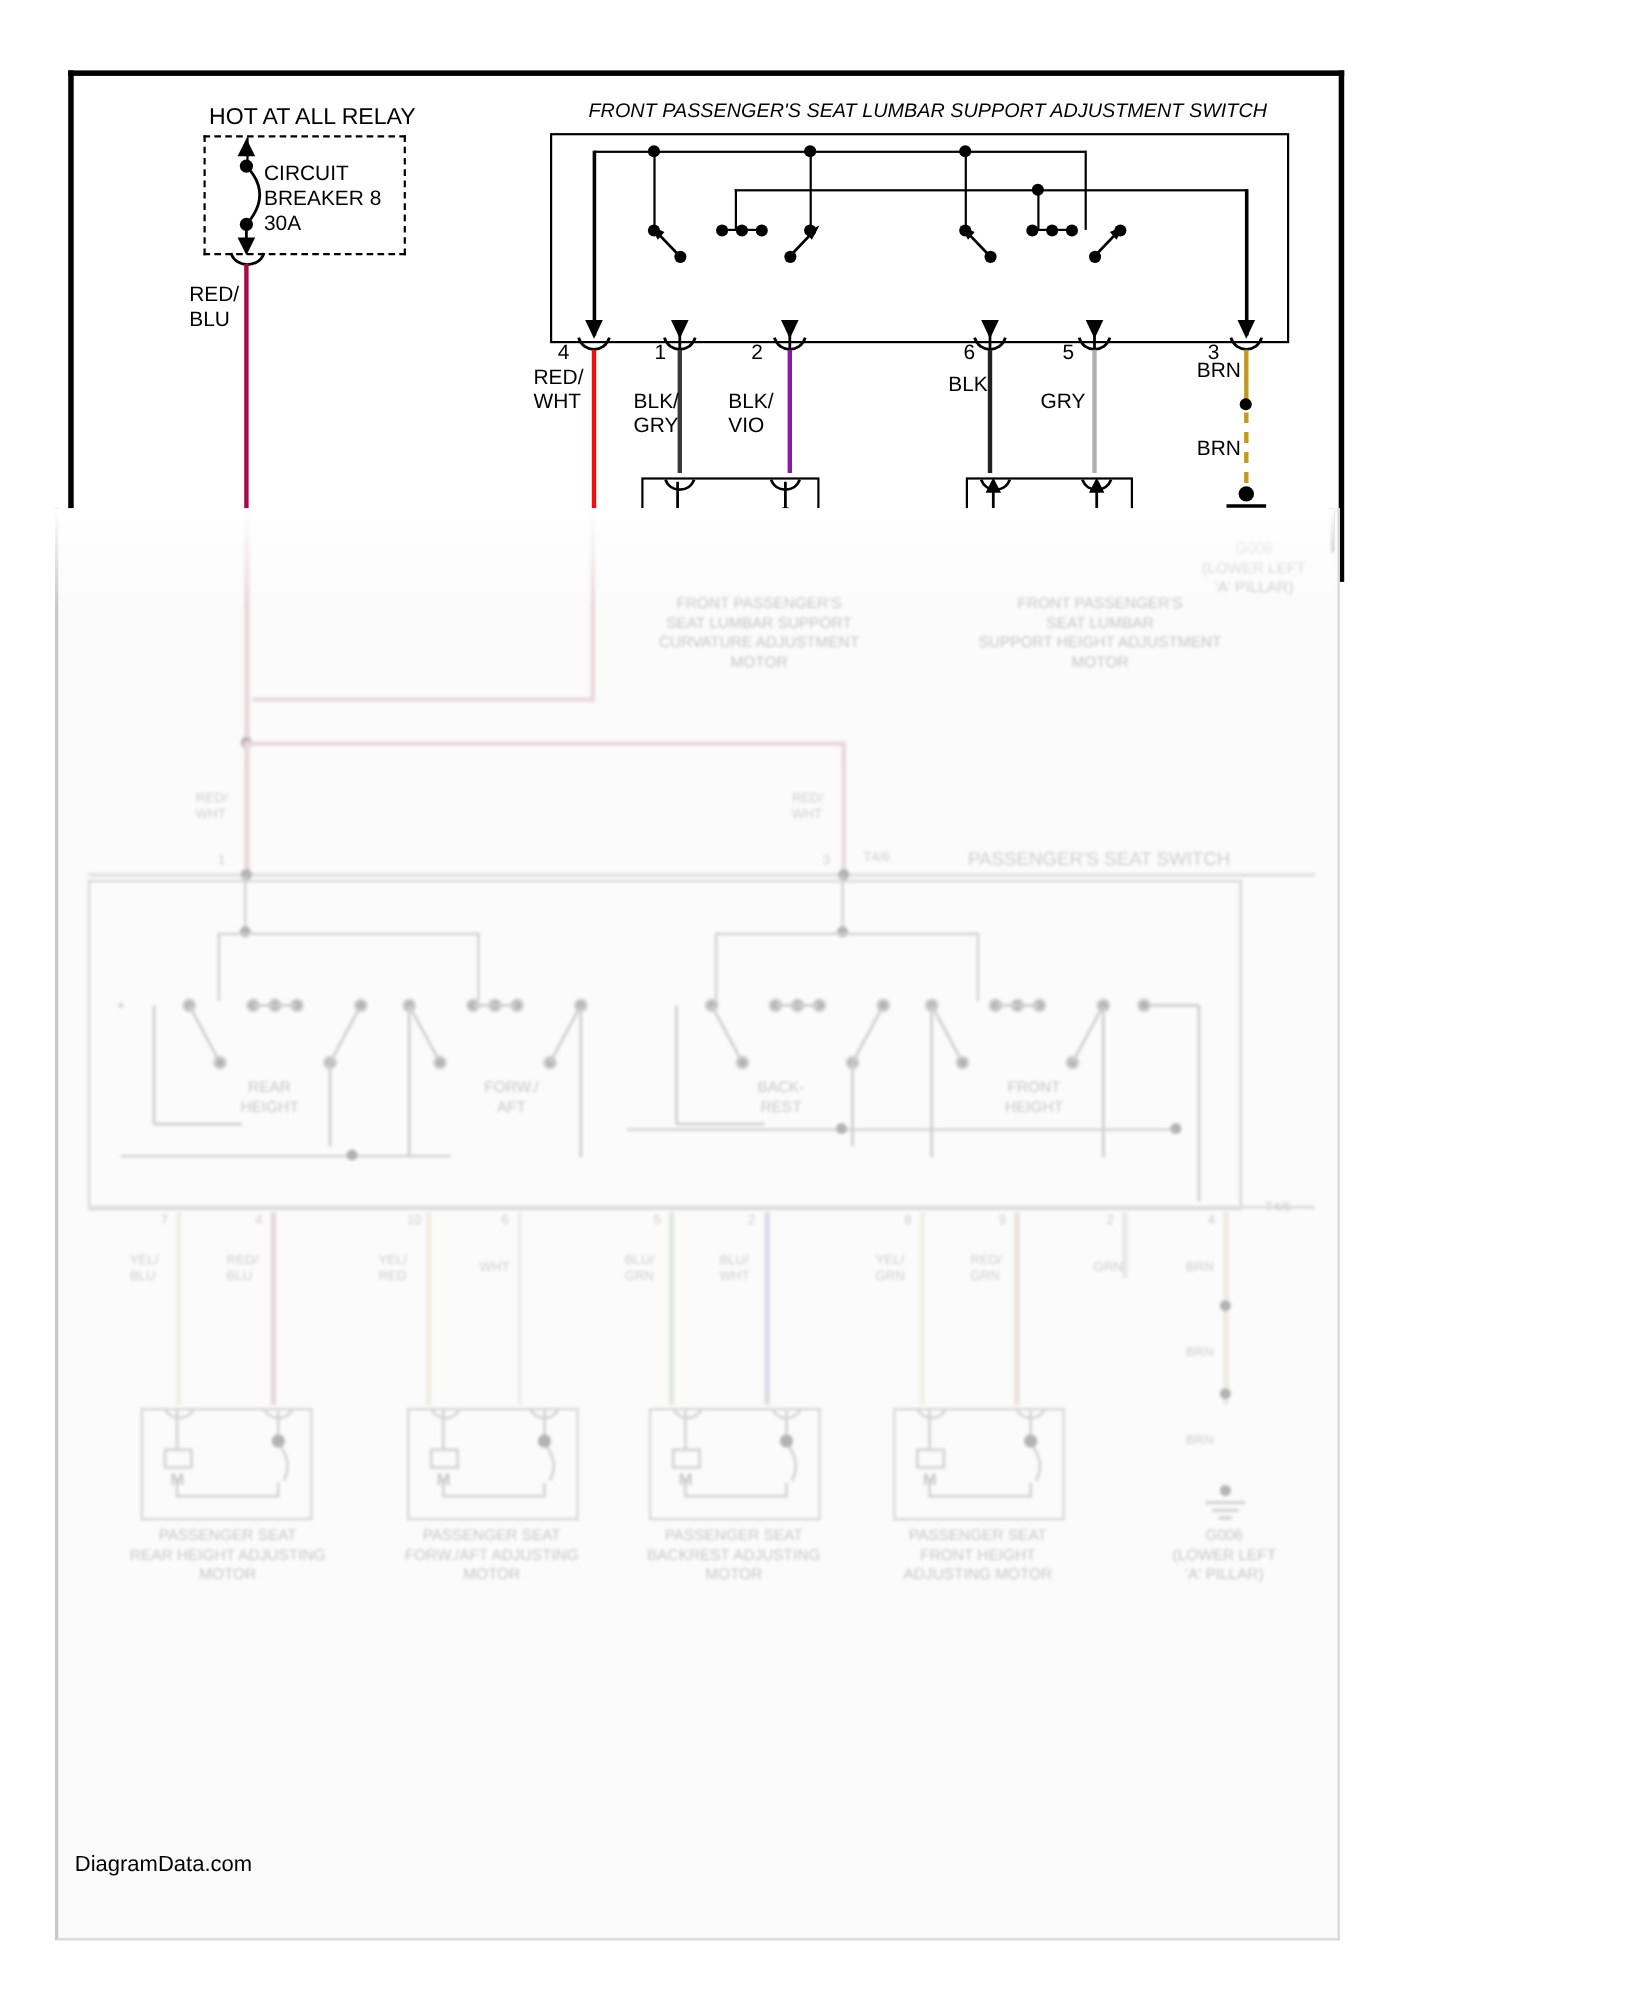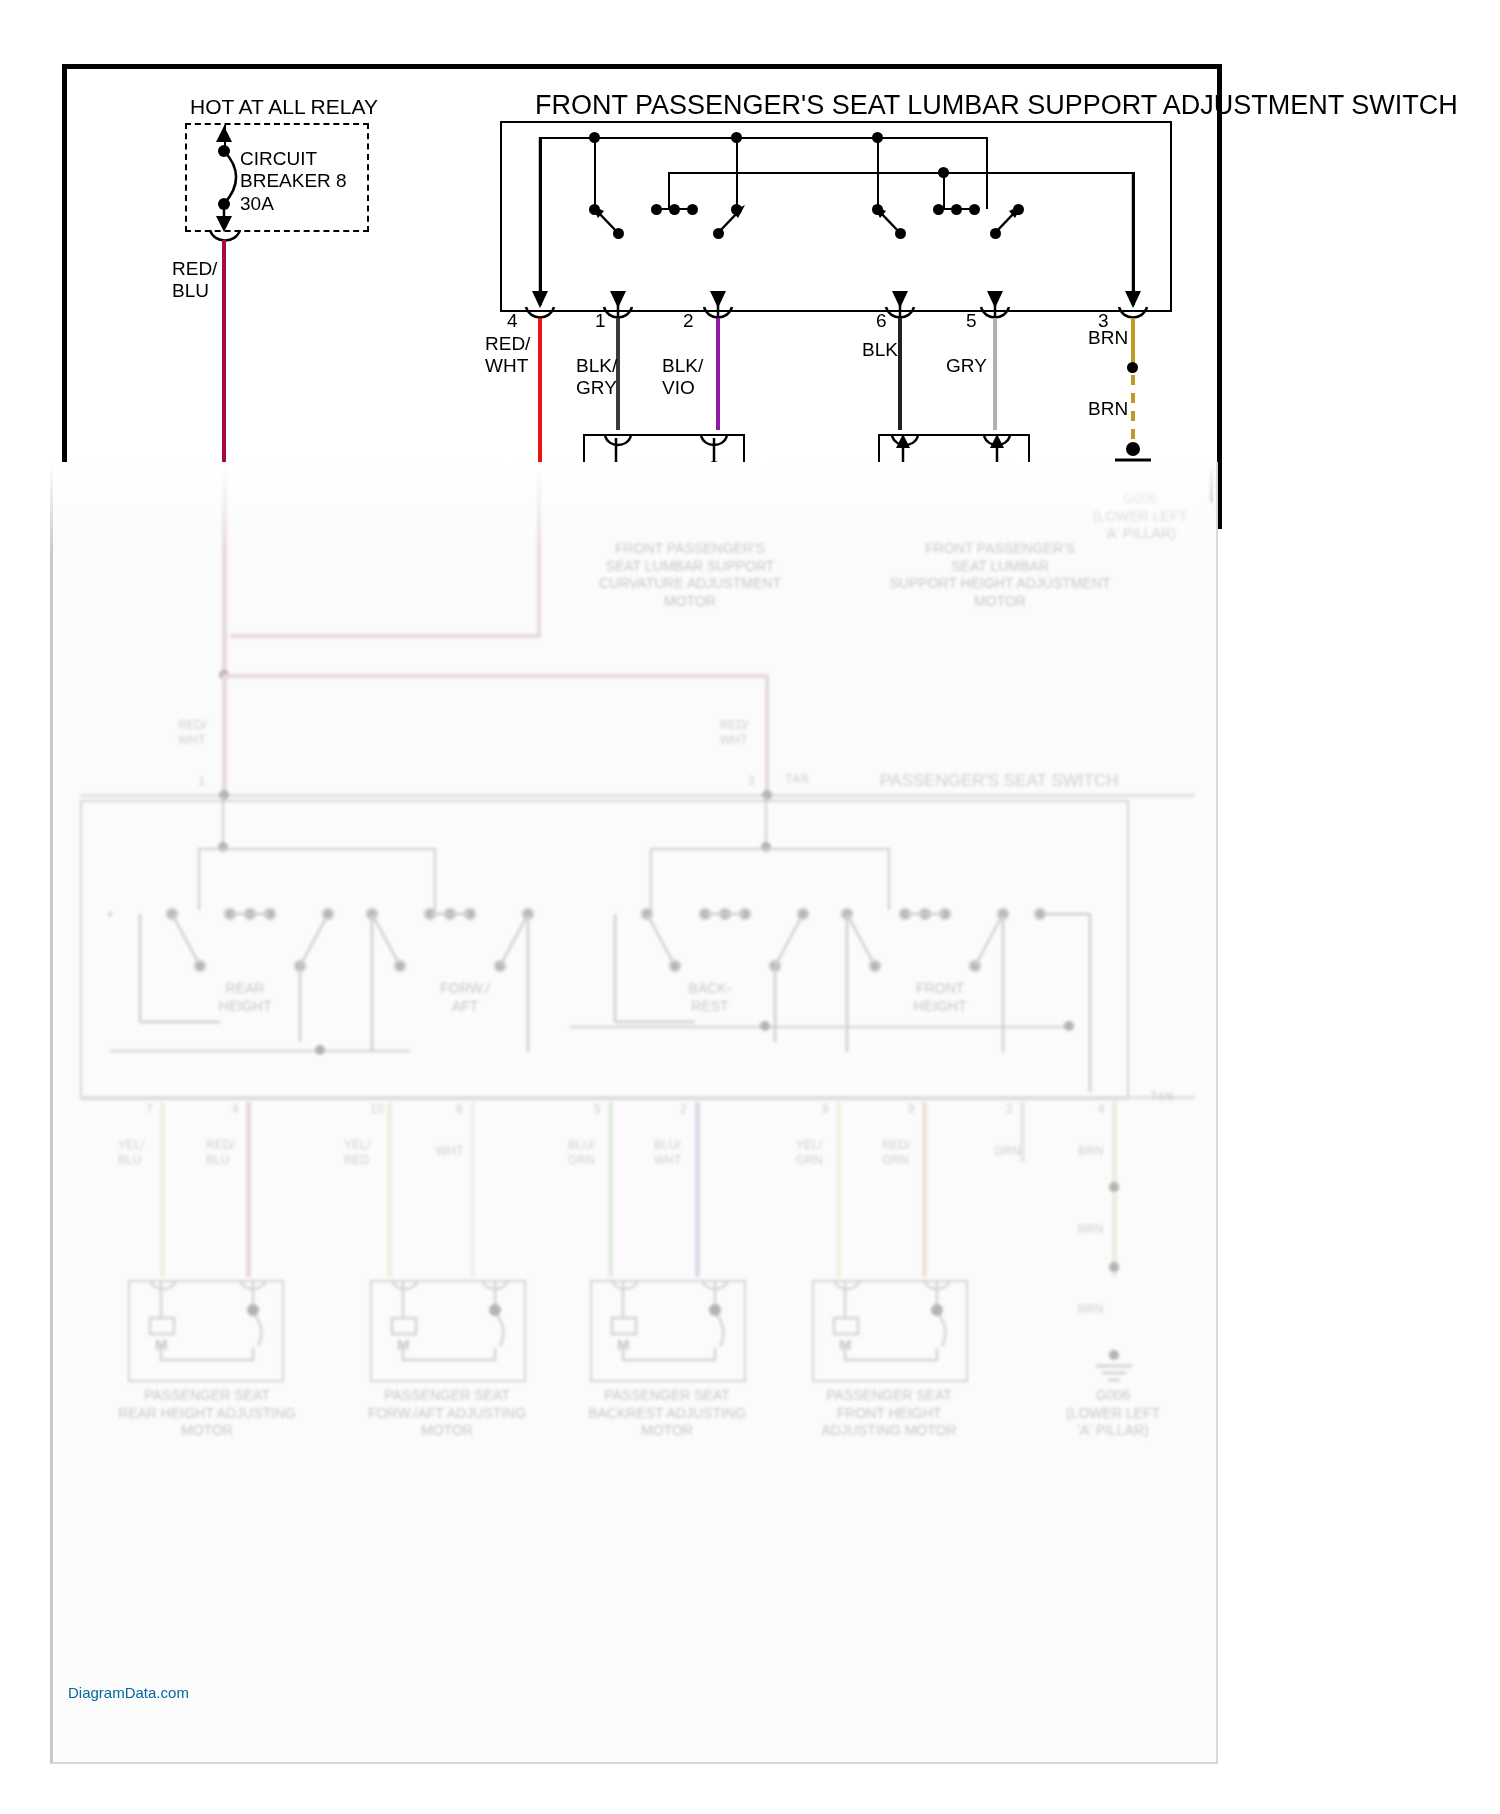--- a/index.html
+++ b/index.html
@@ -42,21 +42,21 @@
 
   .fln{position:absolute;background:#8d8d8d;}
   .fhl{height:2px;}
   .fvl{width:2px;}
   .fdot{position:absolute;width:10px;height:10px;border-radius:50%;background:#4a4a4a;}
   .fbox{position:absolute;border:2px solid #9a9a9a;}
   .flbl{position:absolute;font-size:14px;color:#777;line-height:1.25;text-align:center;white-space:pre;}
   .flbl-s{position:absolute;font-size:12px;color:#8a8a8a;line-height:1.25;white-space:pre;}
   .fnum{position:absolute;font-size:12px;color:#8a8a8a;}
   .fwire{position:absolute;width:5px;}
-  .watermark{position:absolute;font-size:15px;color:#0369a1;}
+  .watermark{position:absolute;font-size:20px;color:#000000;}
 </style>
 </head>
 <body>
 
 <div id="page">
 
   <div class="frame-top"></div>
   <div class="frame-left"></div>
   <div class="frame-right"></div>
 
@@ -79,21 +79,21 @@
 30A</div>
 
   <svg style="position:absolute;left:208px;top:228px;width:36px;height:20px;">
     <path d="M2,2 C6,16 28,16 32,2" stroke="#000" stroke-width="2.5" fill="none"></path>
   </svg>
 
   <div class="wire" style="left:222px;top:240px;height:425px;background:#a60a45;"></div>
   <div class="lbl" style="left:172px;top:258px;">RED/
 BLU</div>
 
-  <div class="lbl" style="left:535px;top:90px;font-size:27px;">FRONT PASSENGER'S SEAT LUMBAR SUPPORT ADJUSTMENT SWITCH</div>
+  <div class="lbl" style="left:535px;top:90px;font-size:18px;font-style:italic;">FRONT PASSENGER'S SEAT LUMBAR SUPPORT ADJUSTMENT SWITCH</div>
 
   <div class="box" style="left:500px;top:121px;width:668px;height:187px;"></div>
 
   <div class="ln hl" style="left:540px;top:137px;width:447px;"></div>
   <div class="ln vl" style="left:540px;top:137px;height:168px;"></div>
   <div class="ln vl" style="left:986px;top:137px;height:72px;"></div>
 
   <div class="ln hl" style="left:668px;top:172px;width:466px;"></div>
   <div class="ln vl" style="left:668px;top:172px;height:38px;"></div>
   <div class="ln vl" style="left:1133px;top:172px;height:133px;"></div>

